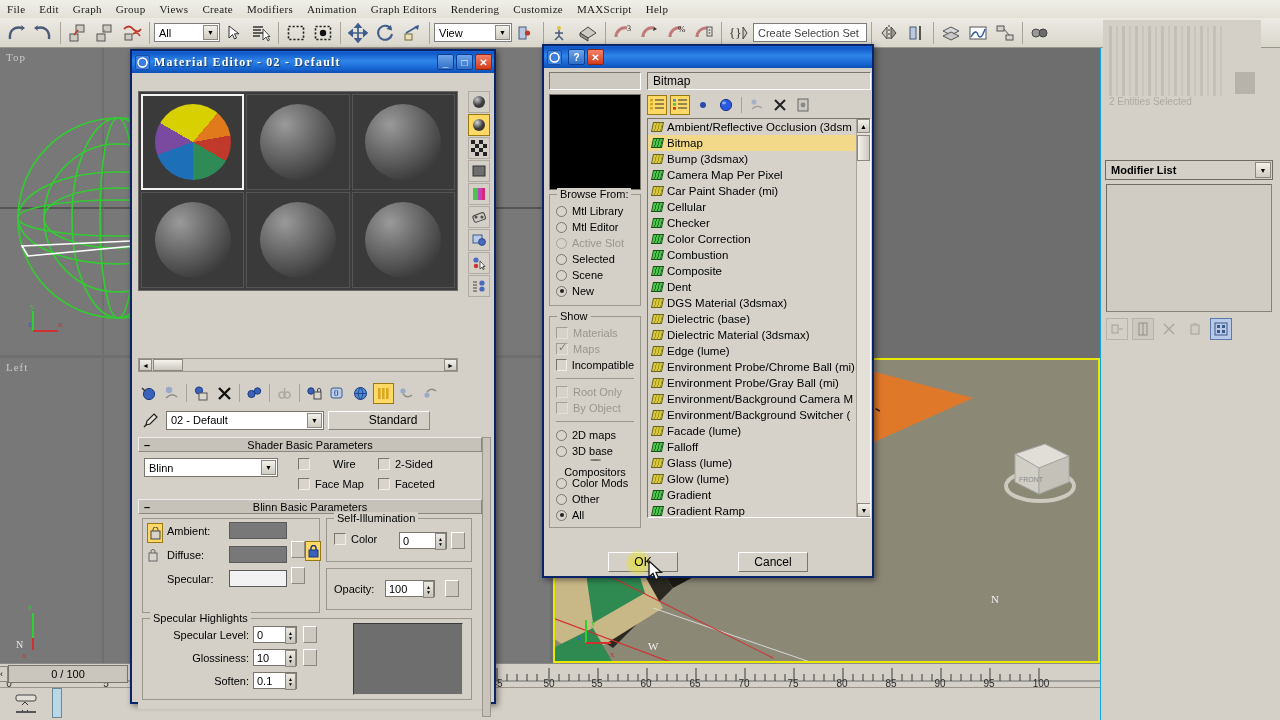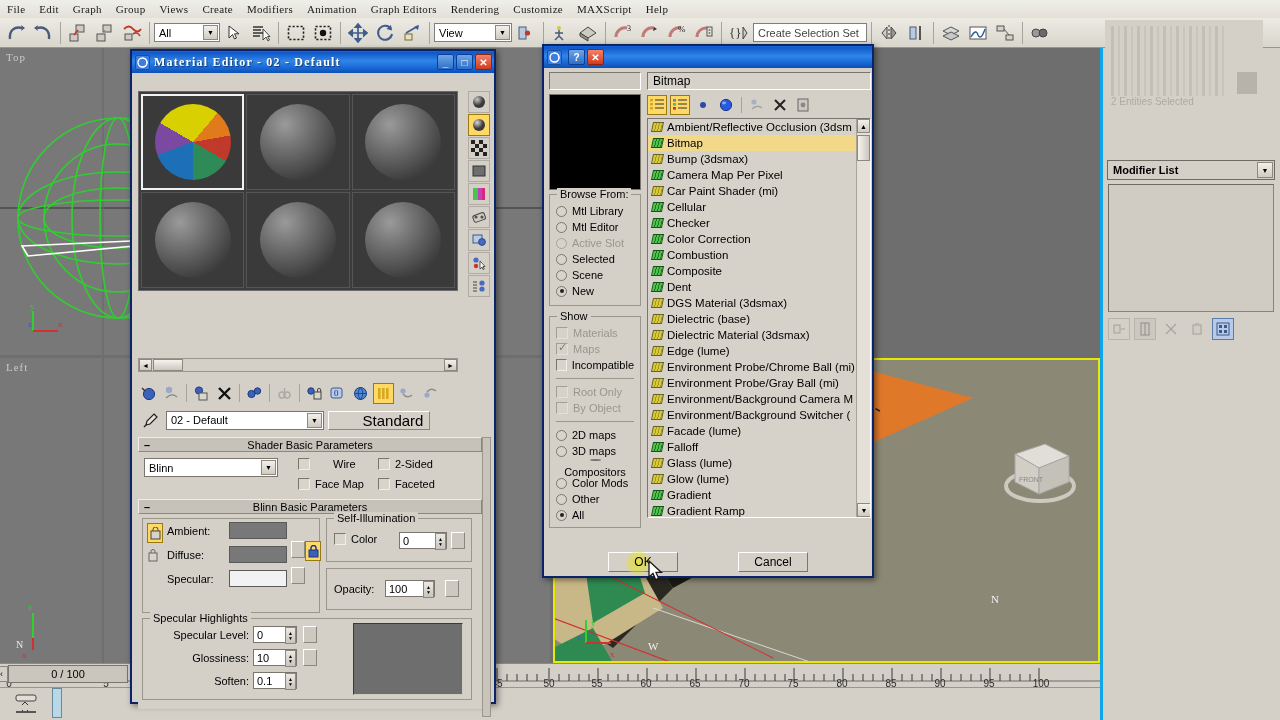--- a/index.html
+++ b/index.html
@@ -30,21 +30,21 @@
 
   
   .viewports { position:absolute; left:0; top:48px; width:1100px; height:615px; background:#6e6e6e; }
   .vp { position:absolute; background:#787878; overflow:hidden; }
   .vp-label { position:absolute; left:6px; top:3px; color:#c9c9c9; font-size:11px;
               font-family:"Liberation Serif", serif; letter-spacing:1px; }
   .vp-active { outline:2px solid #e8e800; outline-offset:-2px; }
 
   
   .cmdpanel { position:absolute; left:1100px; top:48px; width:180px; height:672px;
-              background:#d4d0c8; border-left:3px solid #0ea5e9; }
+              background:#d4d0c8; border-left:1px solid #0ea5e9; }
   .modlist { position:absolute; left:4px; top:112px; width:168px; height:20px;
              background:#d4d0c8; border:1px solid #6f6b62; display:flex; align-items:center;
              padding-left:5px; font-size:11px; font-weight:bold; }
   .modlist .arr { position:absolute; right:1px; top:1px; width:16px; height:16px;
                   background:linear-gradient(#f2f0ea,#cfcbc0); border:1px solid #8d8980;
                   display:flex; align-items:center; justify-content:center; font-size:7px; }
   .modstack { position:absolute; left:5px; top:136px; width:166px; height:128px;
               background:#d0ccc4; border:1px solid #87837a; border-top-color:#6f6b62;
               border-left-color:#6f6b62; }
   .modbtns { position:absolute; left:5px; top:268px; width:170px; height:26px;
@@ -111,21 +111,21 @@
   .msep { width:1px; height:18px; background:#a8a49a; margin:0 2px; }
   .namerow { position:absolute; left:6px; top:359px; width:344px; height:20px;
              display:flex; align-items:center; gap:4px; }
   .namebox { width:158px; height:19px; background:#fff; border:1px solid #7a766d;
              display:flex; align-items:center; padding-left:4px; font-size:11px; position:relative; }
   .namebox .arr { position:absolute; right:1px; top:1px; width:15px; height:15px;
                   background:linear-gradient(#f2f0ea,#cfcbc0); border:1px solid #8d8980;
                   display:flex; align-items:center; justify-content:center; font-size:7px; }
   .stdbtn { width:102px; height:19px; background:#d4d0c8; border:1px solid #8a8680;
             border-top-color:#fff; border-left-color:#fff; display:flex;
-            align-items:center; justify-content:center; font-size:15px;padding-left:28px; }
+            align-items:center; justify-content:center; font-size:12px;padding-left:28px; }
 
   .rollout { position:absolute; left:6px; width:344px; }
   .roll-head { height:15px; background:#c6c2ba; border:1px solid #8a8680;
                border-top-color:#ececec; border-left-color:#ececec;
                display:flex; align-items:center; justify-content:center;
                font-size:11px; position:relative; }
   .roll-head .pm { position:absolute; left:5px; font-size:11px; font-weight:bold; }
   .roll-body { background:#d4d0c8; padding:5px; }
 
   .grp { border:1px solid #9a968c; position:relative; padding:8px 6px 6px; }
@@ -1283,21 +1283,21 @@
           <span class="cb" style="opacity:.55"></span>
           <span>By Object</span>
         </label>
         <div style="height:1px; background:#9a968c; margin:5px 0;"></div>
         <label style="display:flex; align-items:center; gap:5px; height:16px; font-size:11px;">
           <span class="rb"></span>
           <span>2D maps</span>
         </label>
         <label style="display:flex; align-items:center; gap:5px; height:16px; font-size:11px;">
           <span class="rb"></span>
-          <span>3D maps</span>
+          <span>3D base</span>
         </label>
         <label style="display:flex; align-items:center; gap:5px; height:16px; font-size:11px;flex-direction:column;">
           <span class="rb"></span>
           <span>Compositors</span>
         </label>
         <label style="display:flex; align-items:center; gap:5px; height:16px; font-size:11px;">
           <span class="rb"></span>
           <span>Color Mods</span>
         </label>
         <label style="display:flex; align-items:center; gap:5px; height:16px; font-size:11px;">

